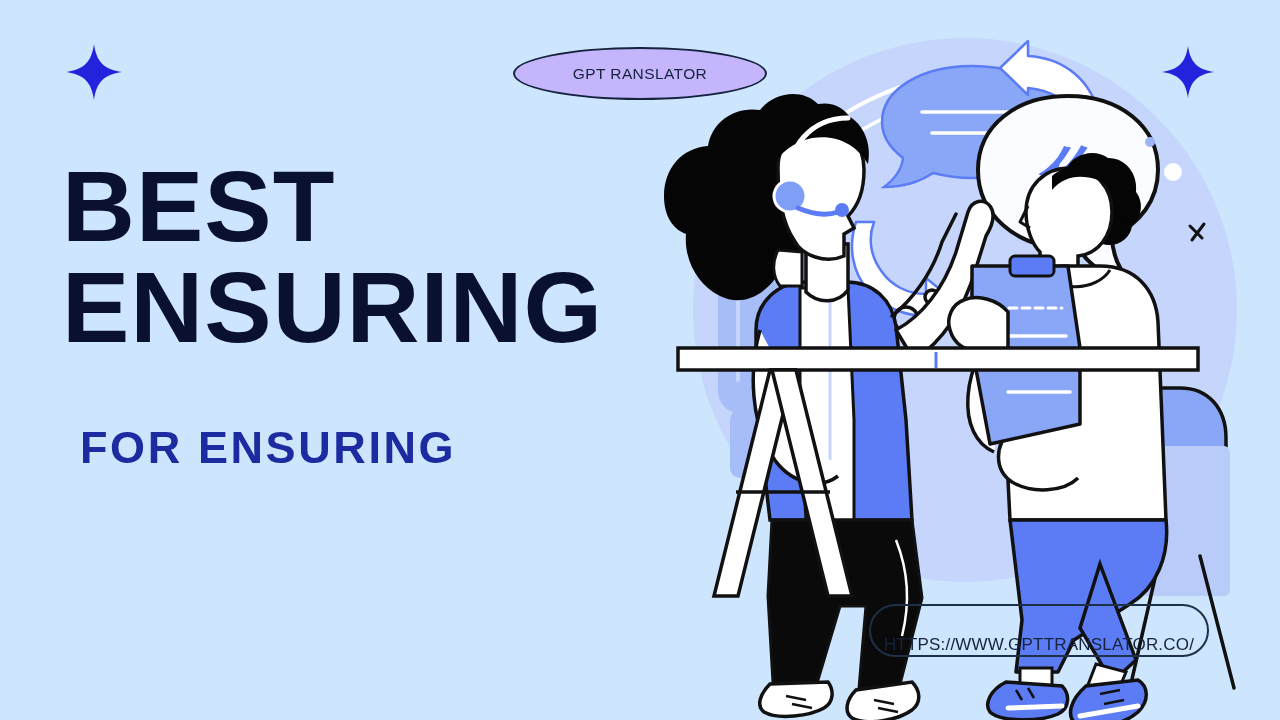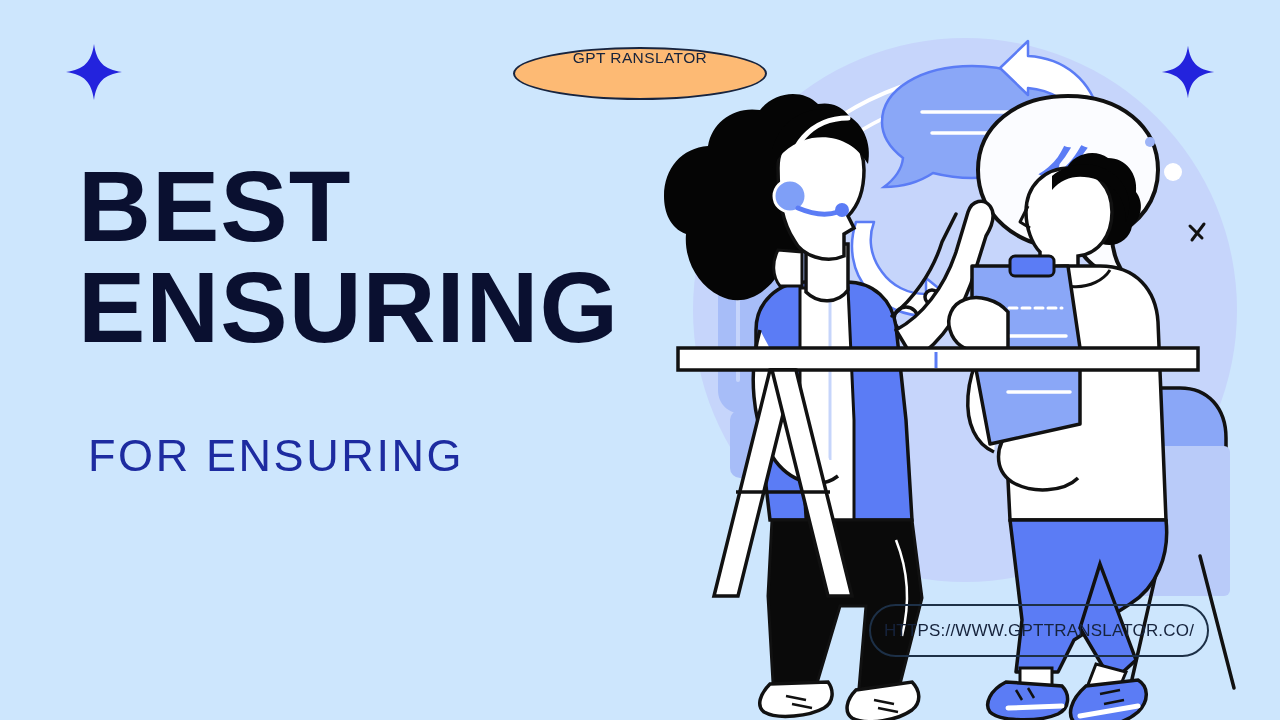--- a/index.html
+++ b/index.html
@@ -26,38 +26,38 @@
   }
 
   
   .badge {
     position: absolute;
     left: 513px;
     top: 47px;
     width: 254px;
     height: 53px;
     border-radius: 50%;
-    background: #fdba74;
+    background: #c4b5fd;
     border: 2px solid #17243f;
     display: flex;
-    align-items: flex-start;
+    align-items: center;
     justify-content: center;
   }
   .badge-label {
     font-size: 15.5px;
     letter-spacing: 0.4px;
     color: #16233c;
     font-weight: 400;
     white-space: nowrap;
   }
 
   
   .headline {
     position: absolute;
-    left: 78px;
+    left: 62px;
     top: 158px;
     width: 640px;
   }
   .title-line {
     font-size: 101px;
     line-height: 0.96;
     font-weight: 700;
     color: #0a1030;
     letter-spacing: 1px;
     white-space: nowrap;
@@ -67,38 +67,38 @@
 
   .subhead {
     position: absolute;
     left: 80px;
     top: 423px;
     width: 620px;
   }
   .sub-line {
     font-size: 45px;
     line-height: 1.11;
-    font-weight: 400;
+    font-weight: 700;
     color: #1d2ba0;
     letter-spacing: 2.6px;
     white-space: nowrap;
-    margin: 8px;
+    margin: 0;
   }
 
   
   .url-pill {
     position: absolute;
     left: 869px;
     top: 604px;
     width: 340px;
     height: 53px;
     border-radius: 27px;
     border: 2px solid #1d3047;
     display: flex;
-    align-items: center;
+    align-items: flex-end;
     justify-content: center;
     background: transparent;
   }
   .url-label {
     font-size: 17px;
     letter-spacing: 0.2px;
     color: #16233c;
     white-space: nowrap;
   }
 

